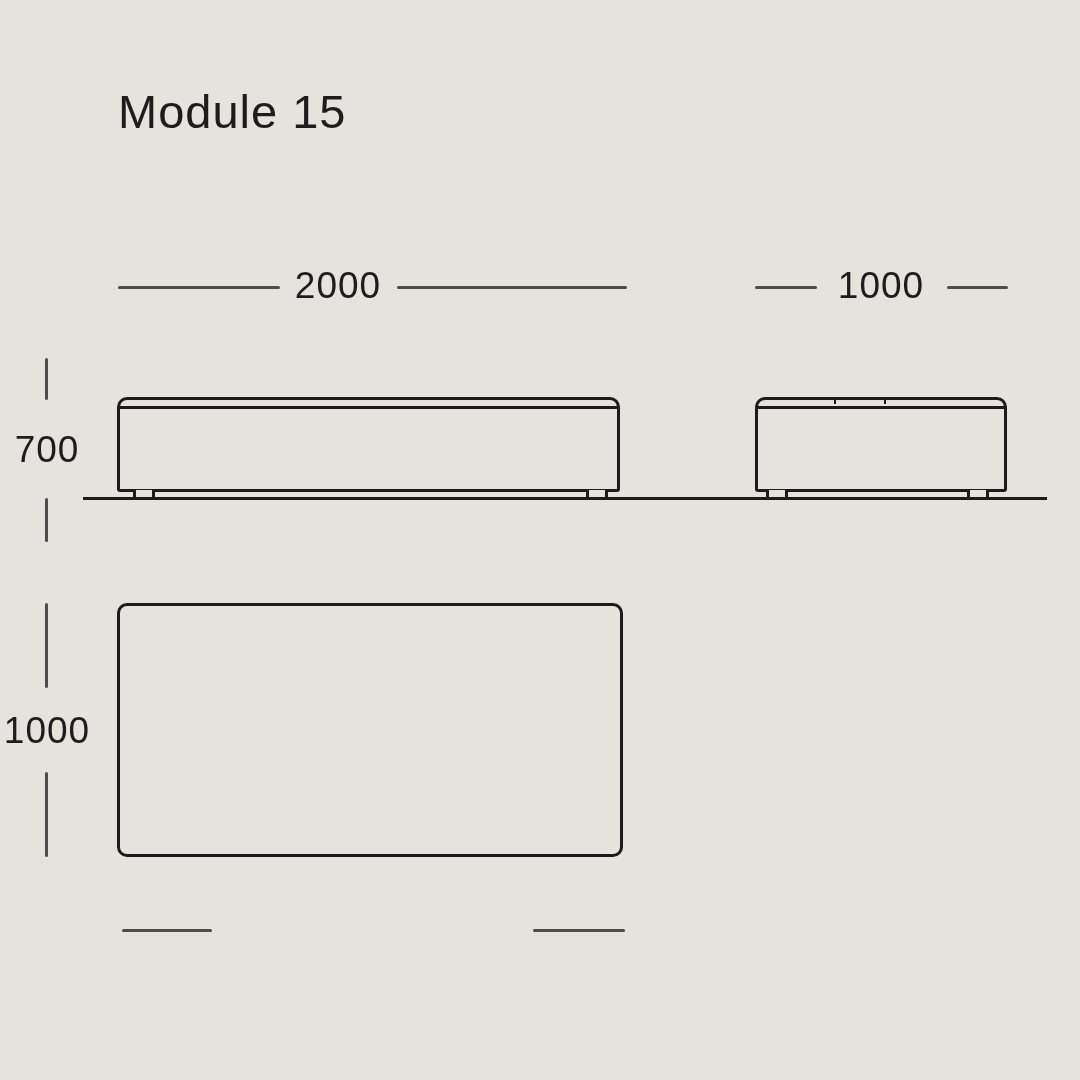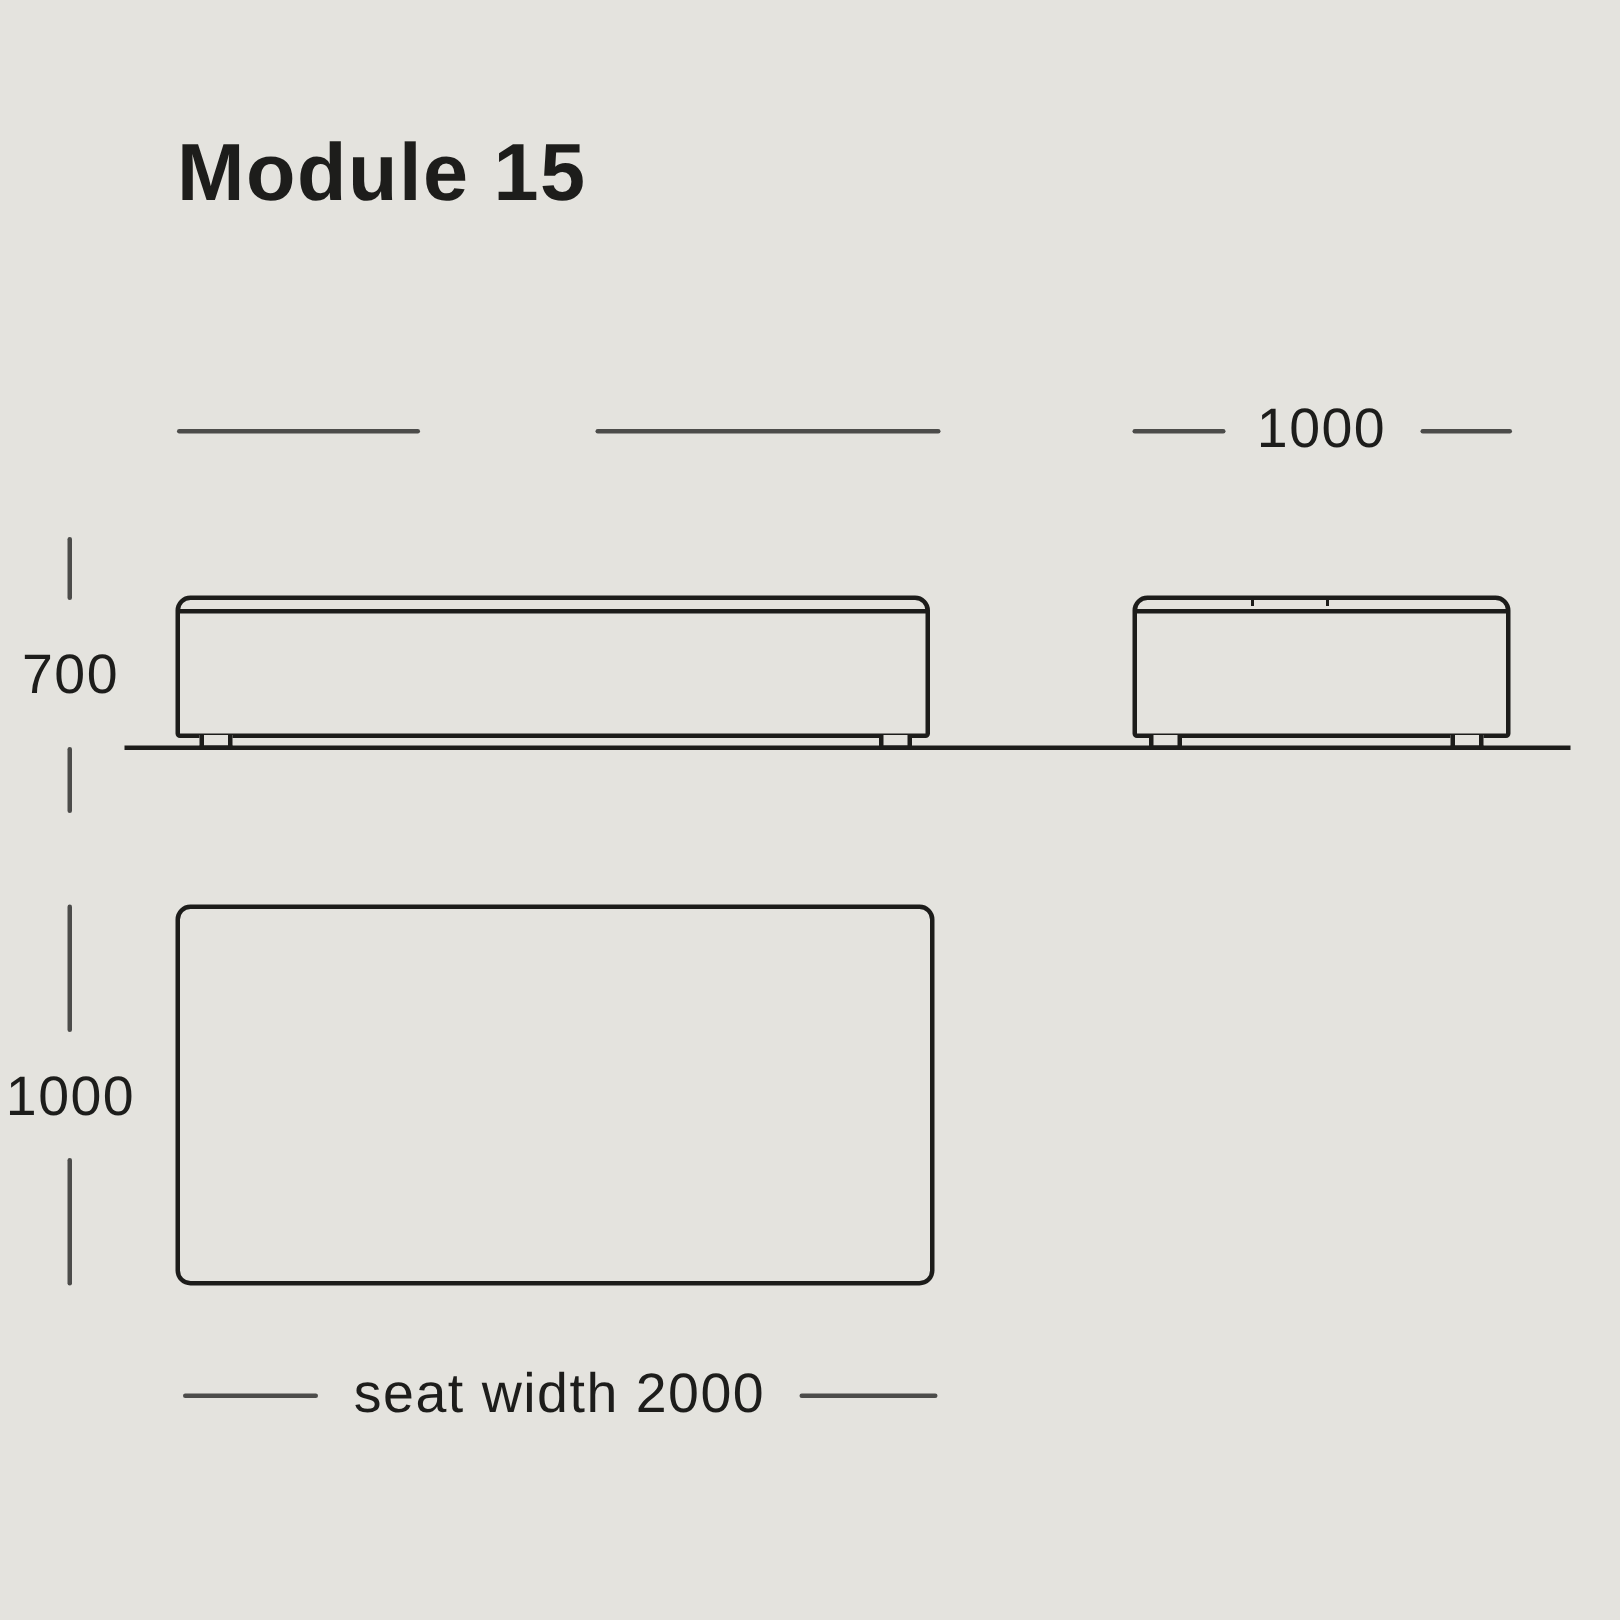--- a/index.html
+++ b/index.html
@@ -12,22 +12,22 @@
   html,body{background:var(--bg);}
   body{font-family:"Liberation Sans", sans-serif;}
   .canvas{
     position:relative;
     width:1080px;height:1080px;
     background:var(--bg);
     overflow:hidden;
   }
   .abs{position:absolute;}
   .title{
-    font-size:54px;
-    font-weight:700;
+    font-size:47px;
+    font-weight:400;
     color:var(--text);
     letter-spacing:1px;
     white-space:nowrap;
   }
   .dim-text{
     font-size:37px;
     color:var(--text);
     text-align:center;
     white-space:nowrap;
     letter-spacing:1px;
@@ -62,20 +62,21 @@
   }
 </style>
 </head>
 <body>
 
 <div class="canvas">
 
   <div class="abs title" style="left:118px;top:84px;">Module 15</div>
 
   <div class="abs hline" style="left:118px;top:286px;width:162px;"></div>
+  <div class="abs dim-text" style="left:282px;top:265px;width:112px;">2000</div>
   <div class="abs hline" style="left:397px;top:286px;width:230px;"></div>
 
   <div class="abs hline" style="left:755px;top:286px;width:62px;"></div>
   <div class="abs dim-text" style="left:825px;top:265px;width:112px;">1000</div>
   <div class="abs hline" style="left:947px;top:286px;width:61px;"></div>
 
   <div class="abs bench" style="left:117px;top:397px;width:503px;height:95px;">
     <div class="seam"></div>
   </div>
   <div class="abs foot" style="left:133px;top:490px;width:22px;height:10px;"></div>
@@ -95,16 +96,15 @@
   <div class="abs dim-text" style="left:6px;top:429px;width:82px;">700</div>
   <div class="abs vline" style="left:45px;top:498px;height:44px;"></div>
 
   <div class="abs plan" style="left:117px;top:603px;width:506px;height:254px;"></div>
 
   <div class="abs vline" style="left:45px;top:603px;height:85px;"></div>
   <div class="abs dim-text" style="left:0px;top:710px;width:94px;">1000</div>
   <div class="abs vline" style="left:45px;top:772px;height:85px;"></div>
 
   <div class="abs hline" style="left:122px;top:929px;width:90px;"></div>
-  <div class="abs dim-text" style="left:222px;top:908px;width:302px;">seat width 2000</div>
   <div class="abs hline" style="left:533px;top:929px;width:92px;"></div>
 
 </div>
 
 </body></html>

